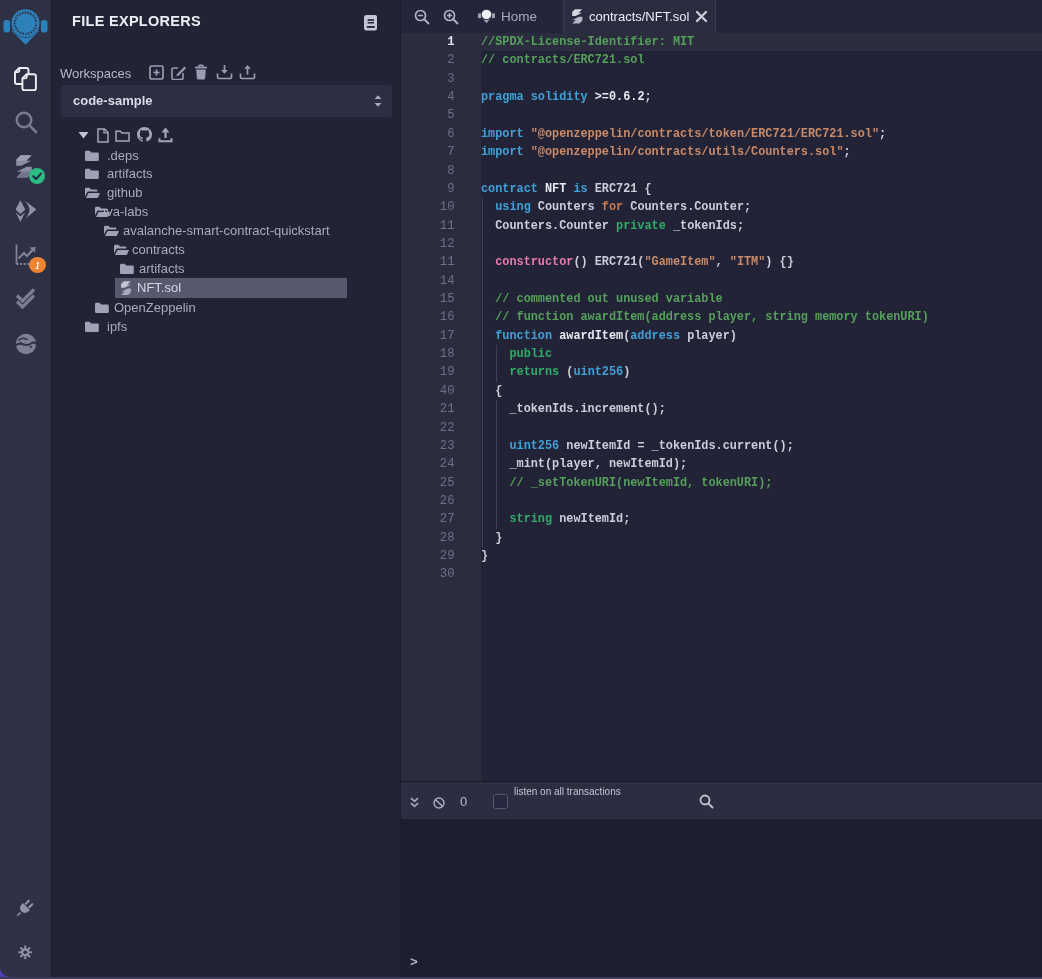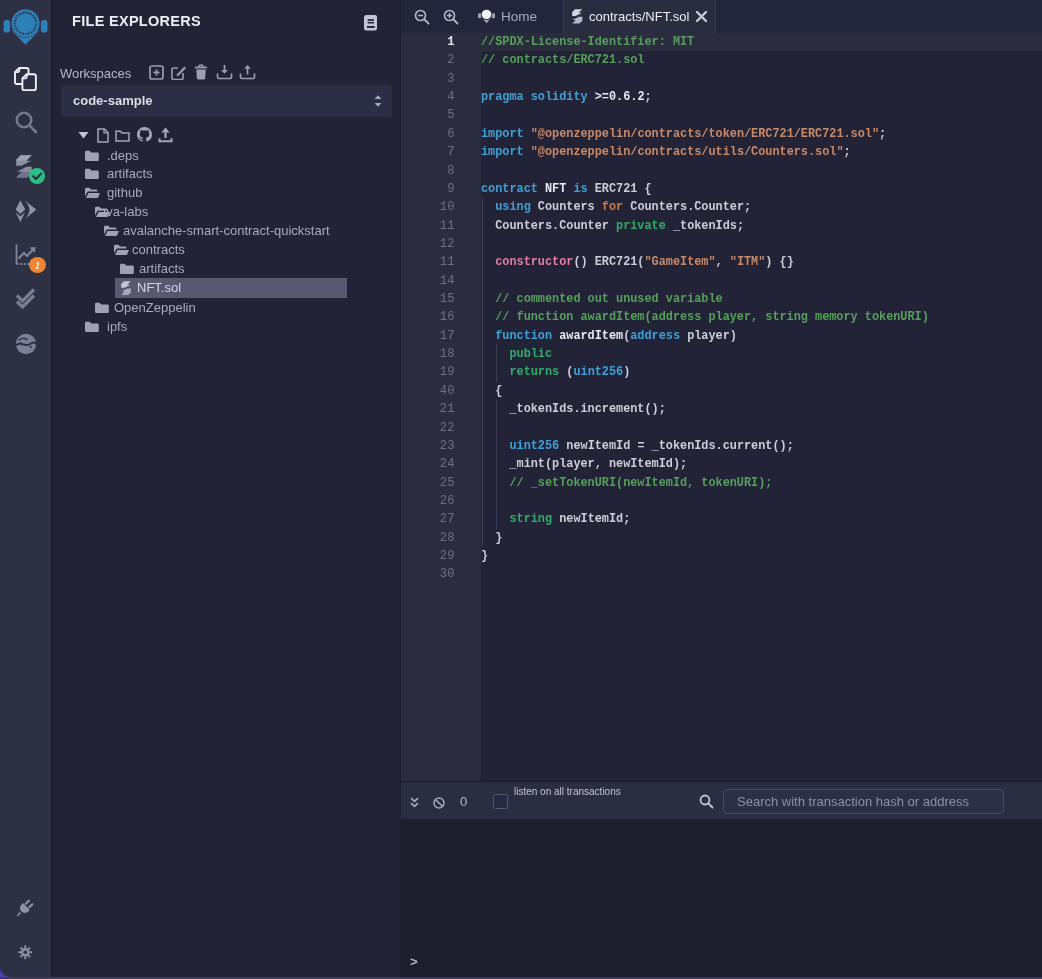--- a/index.html
+++ b/index.html
@@ -348,19 +348,18 @@
           <circle cx="6" cy="6" r="5" fill="none" stroke="#a8aabb" stroke-width="1.5"></circle>
           <line x1="2.5" y1="2.8" x2="9.6" y2="9.4" stroke="#a8aabb" stroke-width="1.5"></line>
         </svg>
       <span style="position:absolute;left:59px;top:11.5px;font-size:13px;color:#b8bac8">0</span>
       <div style="position:absolute;left:91.5px;top:12px;width:15.5px;height:14.5px;border:1.3px solid #565870;border-radius:2.5px;background:#272940"></div>
       <span style="position:absolute;left:113px;top:4px;font-size:10px;color:#c3c5d2">listen on all transactions</span>
       <svg class="abs" style="left:298px;top:12px" width="15" height="15" viewBox="0 0 15 15">
           <circle cx="6" cy="6" r="4.5" fill="none" stroke="#c3c5d2" stroke-width="1.8"></circle>
           <line x1="9.3" y1="9.3" x2="13.5" y2="13.5" stroke="#c3c5d2" stroke-width="1.9" stroke-linecap="round"></line>
         </svg>
-      <div id="search">Search with transaction hash or address</div>
     </div>
     <div id="termbody">
         <span style="position:absolute;left:9px;top:136px;font-size:13px;font-weight:700;color:#b4b6c4;font-family:'Liberation Mono',monospace">&gt;</span>
       </div>
   </div>
 </div>
 
 </body></html>

